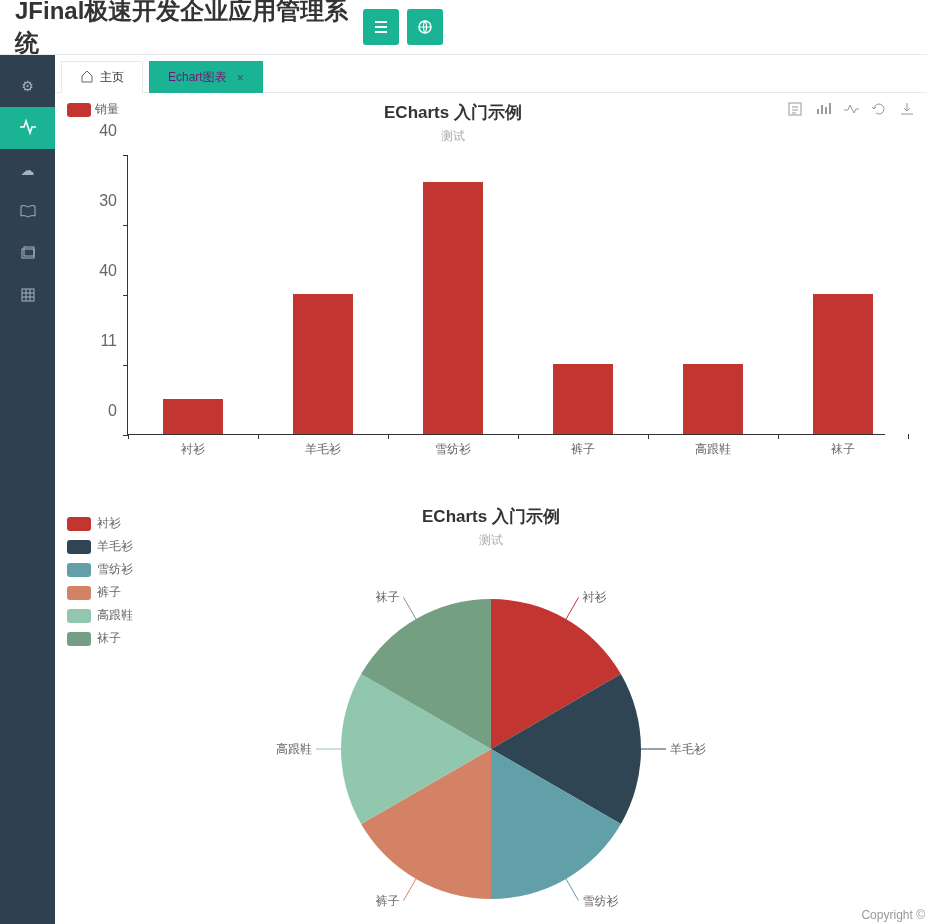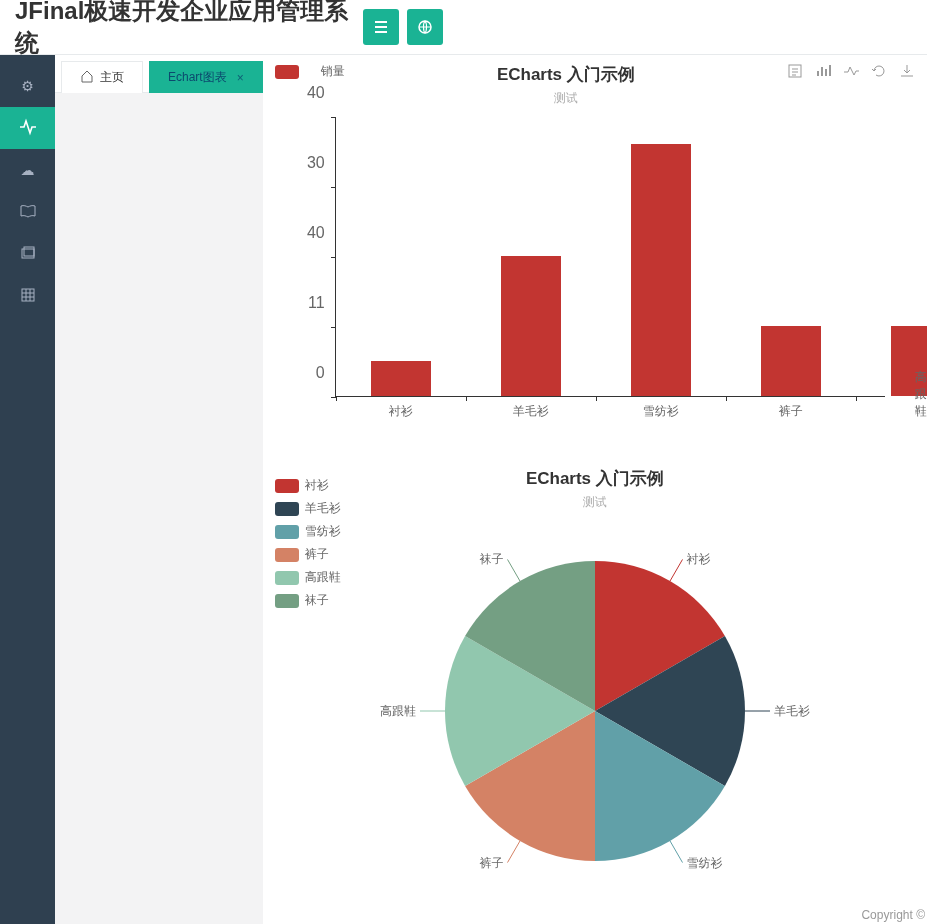--- a/index.html
+++ b/index.html
@@ -4,29 +4,29 @@
 <style>
 *{box-sizing:border-box;margin:0;padding:0}
 body{font-family:"Microsoft YaHei",Arial,sans-serif;font-size:14px;color:#333;background:#fff;width:927px;height:924px;overflow:hidden}
 .header{height:55px;background:#fff;border-bottom:1px solid #e7eaec;display:flex;align-items:center;padding:0 15px}
 .header h1{font-size:24px;font-weight:bold;flex:0 0 340px}
 .hbtn{width:36px;height:36px;background:#1ab394;color:#fff;display:flex;align-items:center;justify-content:center;margin-left:8px;border-radius:3px;cursor:pointer}
 .layout{display:flex;height:calc(100% - 55px)}
 .sidebar{width:55px;background:#2f4050;display:flex;flex-direction:column;align-items:center;padding-top:10px}
 .sbtn{width:100%;height:42px;display:flex;align-items:center;justify-content:center;color:#a7b1c2;cursor:pointer}
 .sbtn.active{background:#1ab394;color:#fff}
-.main{flex:1;display:flex;background:#f3f3f4;position:relative}
+.main{flex:1;display:flex;flex-direction:column;background:#f3f3f4;position:relative}
 .tabs{height:38px;background:#fff;border-bottom:1px solid #e7eaec;display:flex;align-items:flex-end}
 .tab{height:32px;padding:0 18px;display:flex;align-items:center;gap:6px;font-size:12px;cursor:pointer;background:#fff;border:1px solid #e7eaec;border-bottom:none;margin-left:6px;position:relative;top:1px}
 .tab.home{background:#fff}
-.tab.active{background:#1ab394;color:#0c4a6e;border-color:#1ab394}
+.tab.active{background:#1ab394;color:#701a75;border-color:#1ab394}
 .tab .x{margin-left:4px;opacity:.8}
 .content{flex:1;padding:8px 12px 0 12px;background:#fff;overflow:hidden;position:relative}
 .chart-head{display:flex;align-items:flex-start;gap:8px}
-.legend-chip{display:inline-flex;align-items:center;gap:22px;font-size:12px;color:#666}
+.legend-chip{display:inline-flex;align-items:center;gap:4px;font-size:12px;color:#666}
 .chip{width:24px;height:14px;border-radius:3px;background:#c23531}
 .titleblock{flex:1;text-align:center}
 .titleblock .title{font-weight:bold;font-size:17px;color:#333}
 .titleblock .sub{font-size:12px;color:#aaa;margin-top:4px}
 .toolbox{display:flex;gap:12px;color:#999}
 .toolbox span{cursor:pointer}
 .bar-area{position:relative;height:310px;margin:10px 30px 0 60px}
 .yaxis{position:absolute;left:-30px;top:0;bottom:30px;width:28px}
 .ylab{position:absolute;right:8px;font-size:16px;color:#666;transform:translateY(50%)}
 .grid{position:absolute;left:0;right:0;top:0;bottom:30px;border-left:1px solid #333;border-bottom:1px solid #333}

